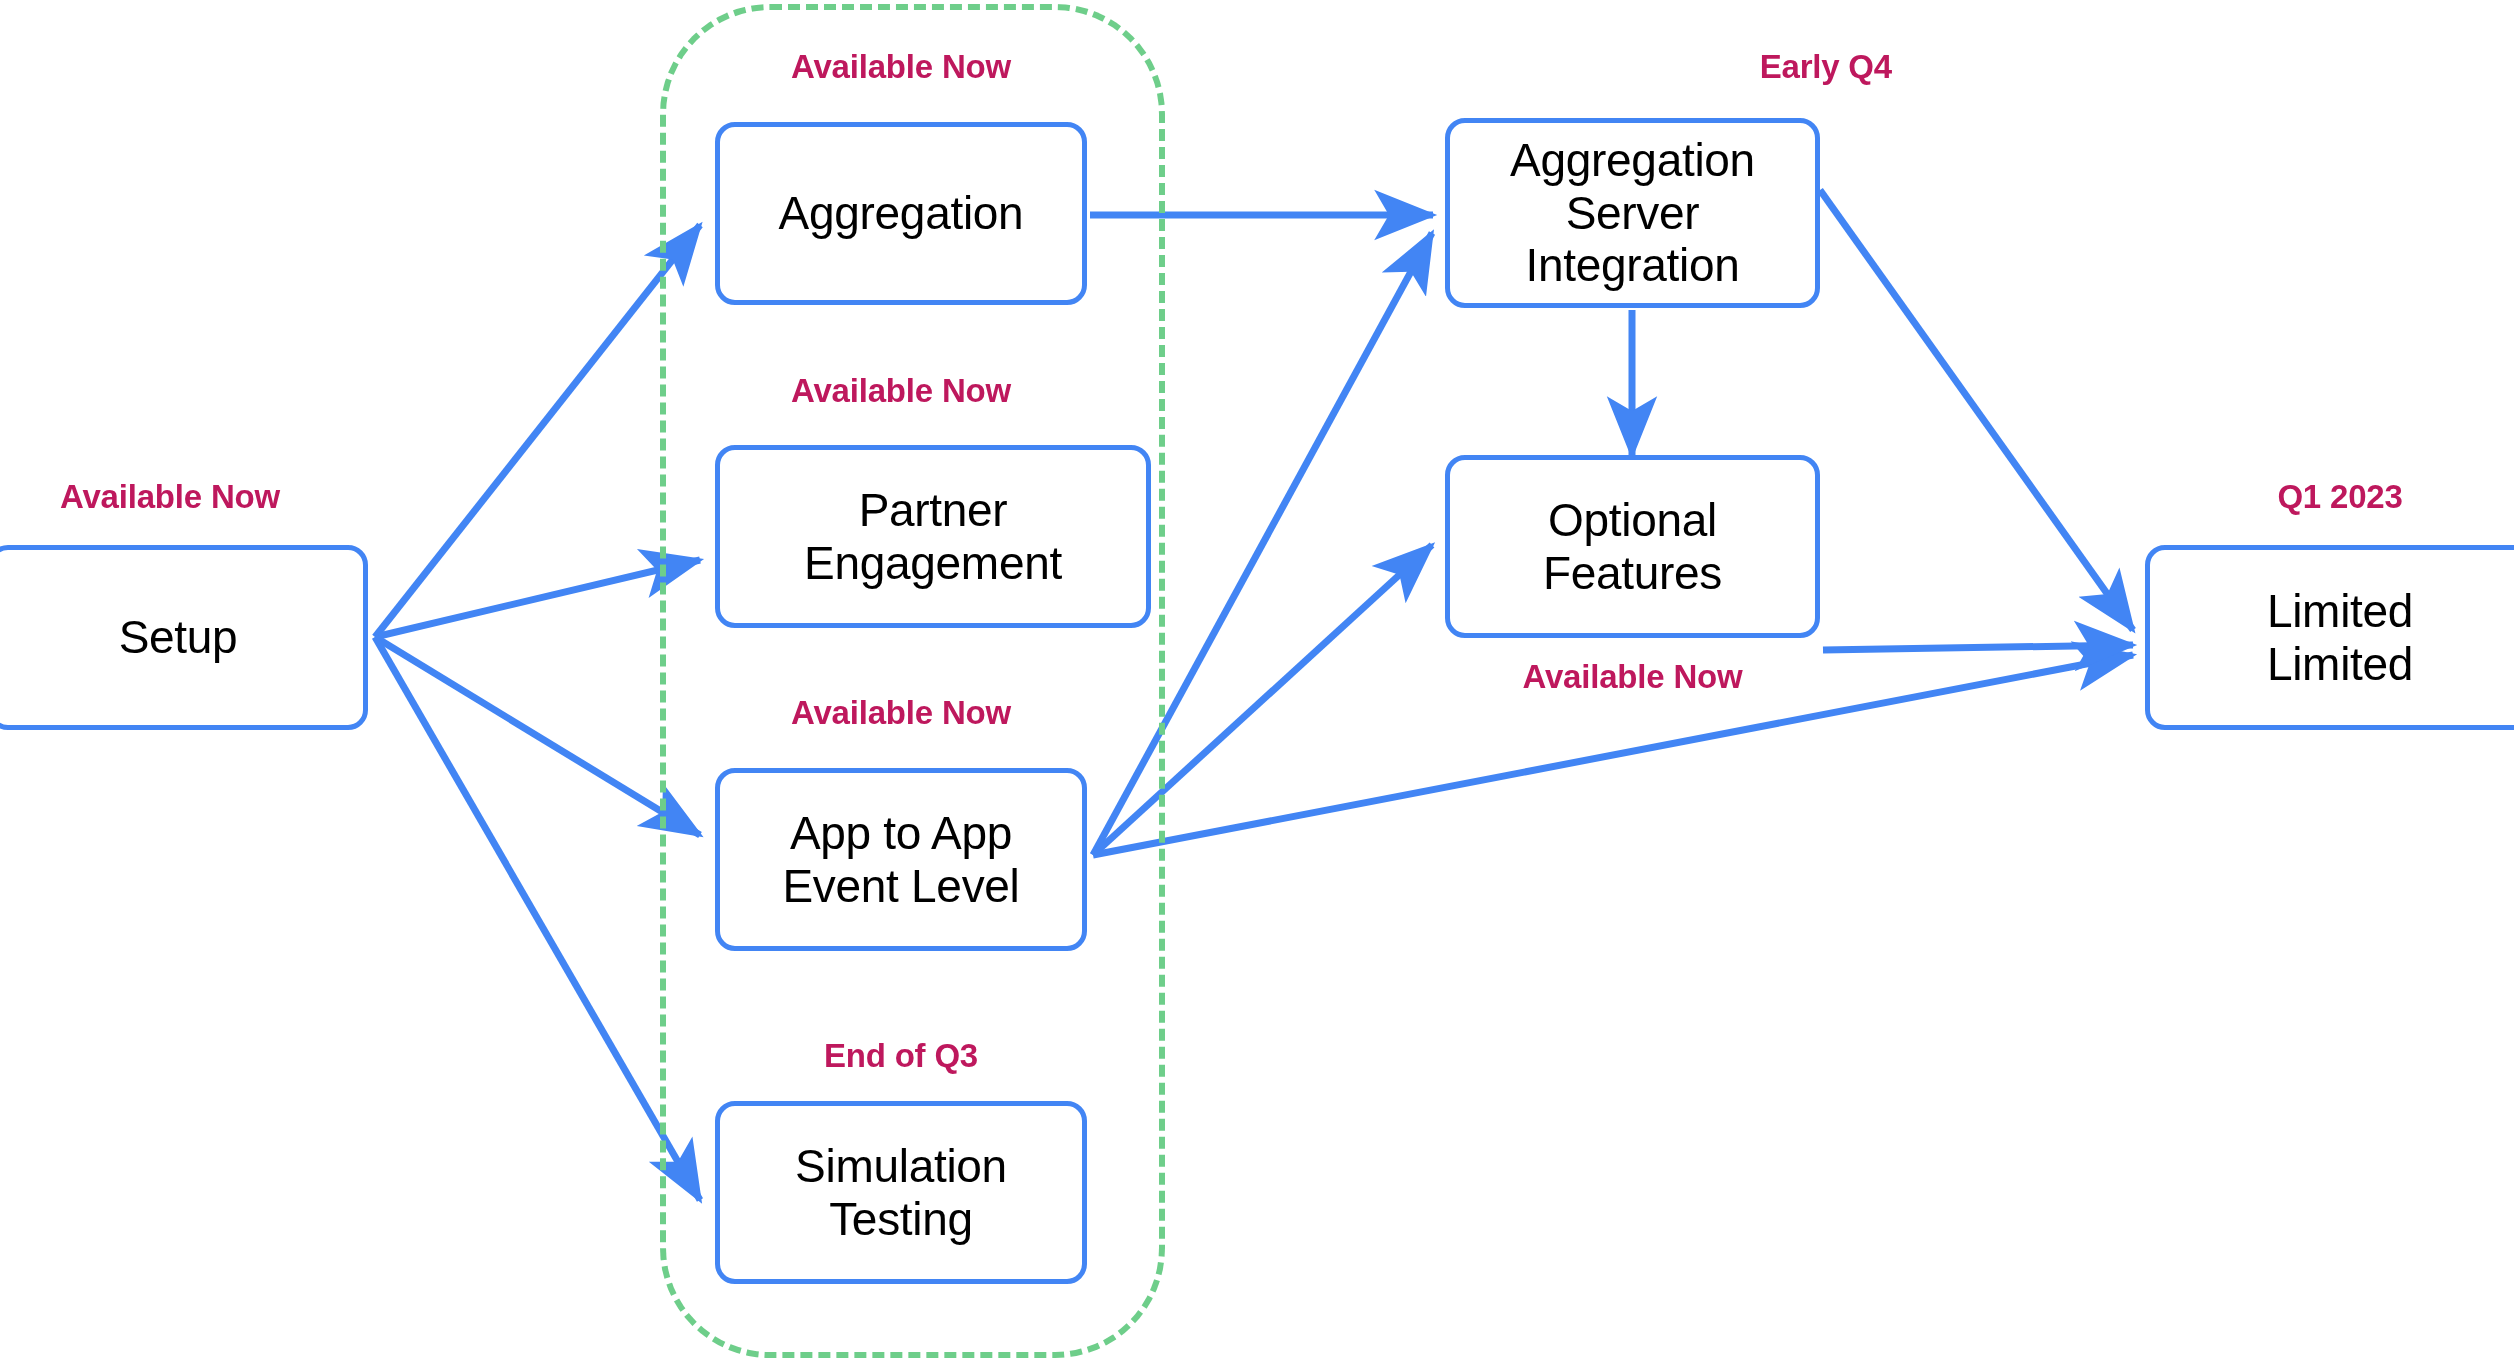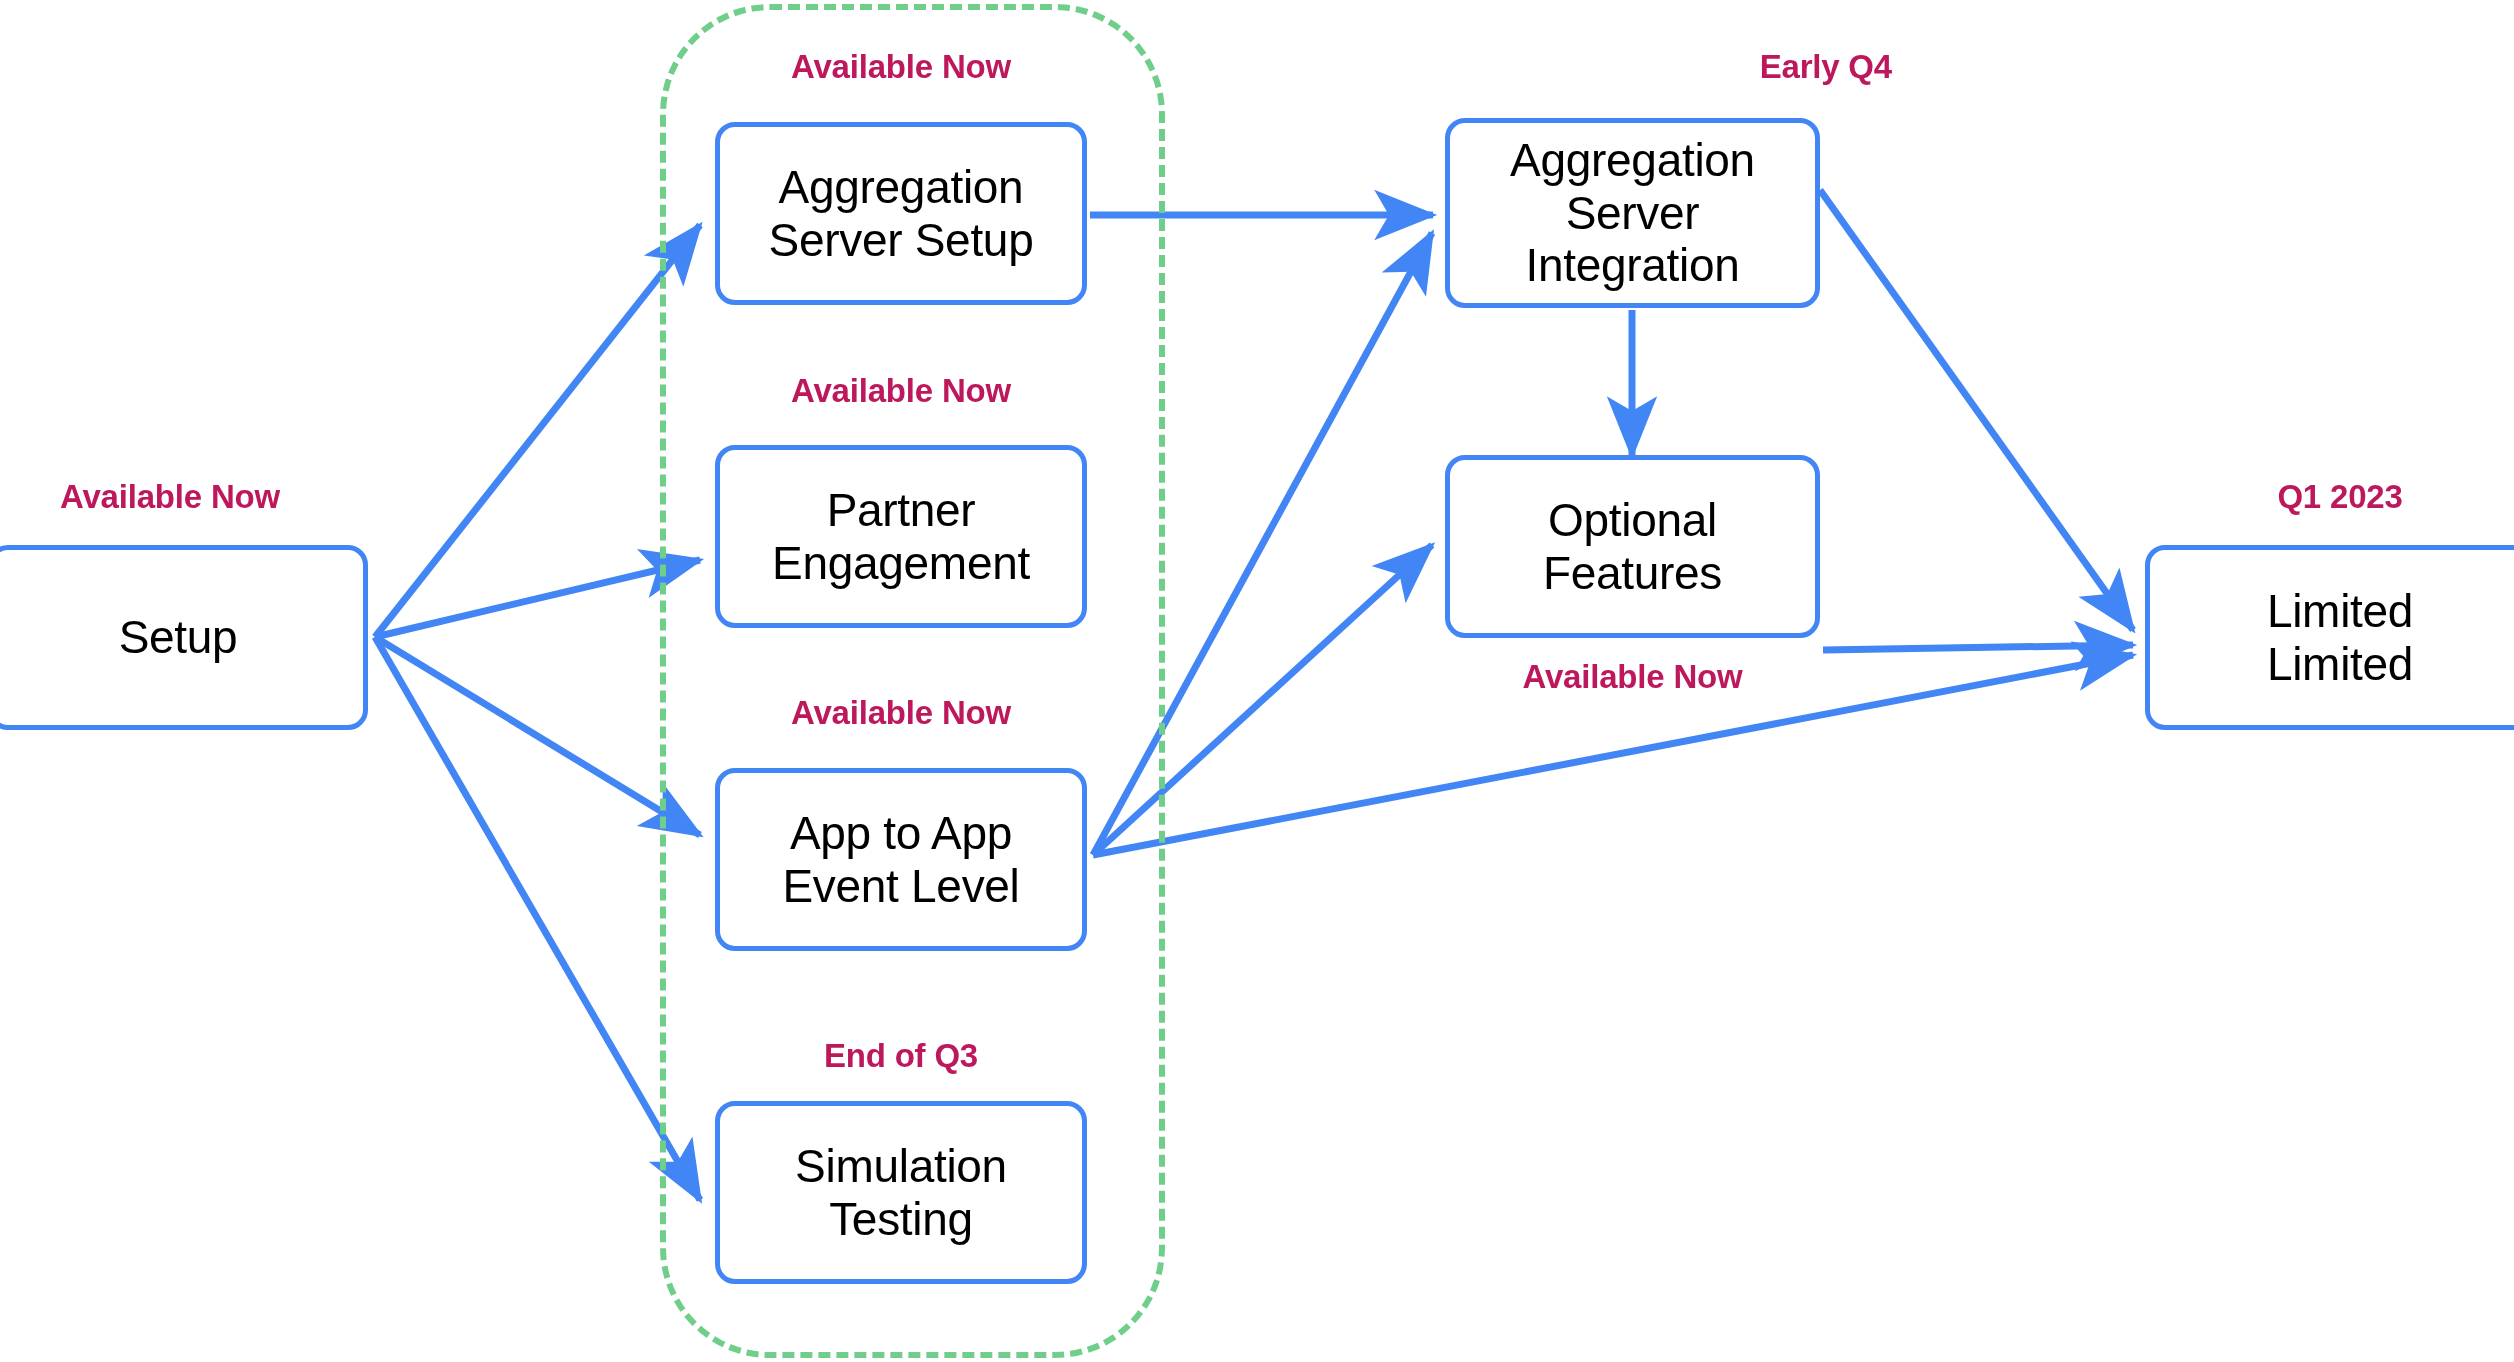--- a/index.html
+++ b/index.html
@@ -74,26 +74,25 @@
   <div class="node" style="left:-12px;top:545px;width:380px;height:185px;">
     <span>
       <span>Setup</span>
     </span>
   </div>
 
   <div class="tag" style="left:715px;top:48px;width:372px;">Available Now</div>
   <div class="node" style="left:715px;top:122px;width:372px;height:183px;">
     <span>
       <span>Aggregation</span>
-      <span>Server Setup</span>
     </span>
   </div>
 
   <div class="tag" style="left:715px;top:372px;width:372px;">Available Now</div>
-  <div class="node" style="left:715px;top:445px;width:372px;height:183px;text-align:center;">
+  <div class="node" style="left:715px;top:445px;width:436px;height:183px;text-align:center;">
     <span>
       <span>Partner</span>
       <span>Engagement</span>
     </span>
   </div>
 
   <div class="tag" style="left:715px;top:694px;width:372px;">Available Now</div>
   <div class="node" style="left:715px;top:768px;width:372px;height:183px;text-align:center;">
     <span>
       <span>App to App</span>

